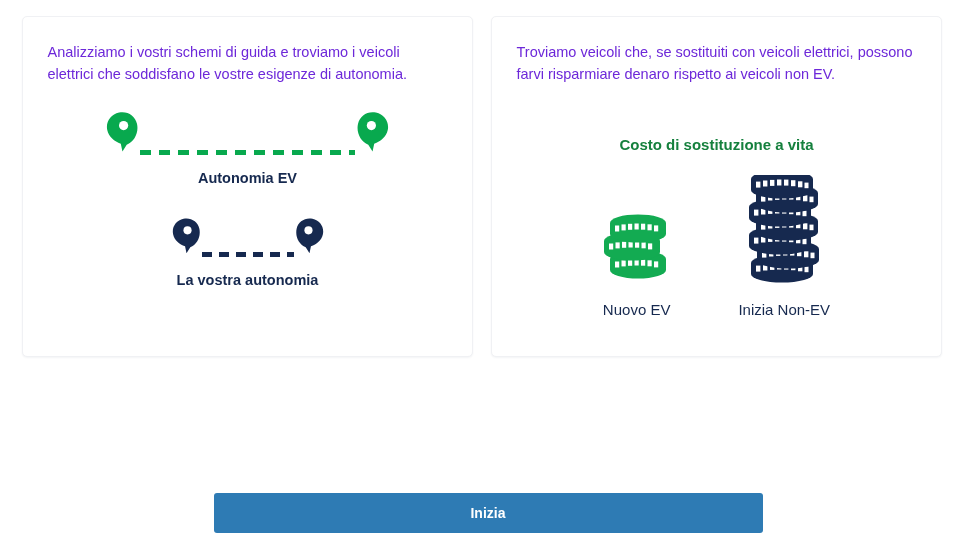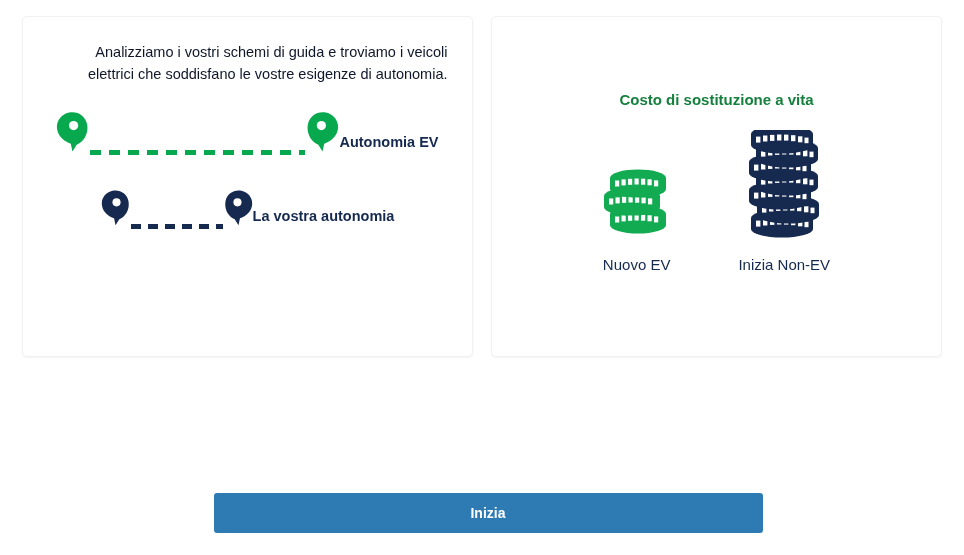--- a/index.html
+++ b/index.html
@@ -64,30 +64,30 @@
     padding: 24px 24px 22px 24px;
     height: 341px;
     display: flex;
     flex-direction: column;
     align-items: center;
   }
 
   .card-desc {
     font-size: 14.5px;
     line-height: 1.55;
-    color: #0f172a;
-    text-align: right;
+    color: #6d28d9;
+    text-align: left;
     margin: 0;
     max-width: 400px;
   }
 
   
   .pin-block {
     display: flex;
-    flex-direction: row;
+    flex-direction: column;
     align-items: center;
   }
   .pin-block.first { margin-top: 28px; }
   .pin-block.second { margin-top: 30px; font-weight: bold; }
 
   .pin-row {
     display: flex;
     align-items: flex-end;
     justify-content: center;
     height: 44px;
@@ -227,20 +227,21 @@
                   <circle cx="17.6" cy="15.6" r="4.6" fill="#ffffff"></circle>
                 </g>
               </svg>
             </span>
           </div>
           <div class="pin-label">La vostra autonomia</div>
         </div>
       </div>
 
       <div class="card">
+        <p class="card-desc">Troviamo veicoli che, se sostituiti con veicoli elettrici, possono farvi risparmiare denaro rispetto ai veicoli non EV.</p>
 
         <div class="cost-title">Costo di sostituzione a vita</div>
 
         <div class="coin-row">
 
           <div class="coin-col">
             <div class="coin-stack">
               <svg width="66" height="112" viewBox="0 0 66 112" aria-hidden="true">
                 <defs>
                   <g id="coinG">

